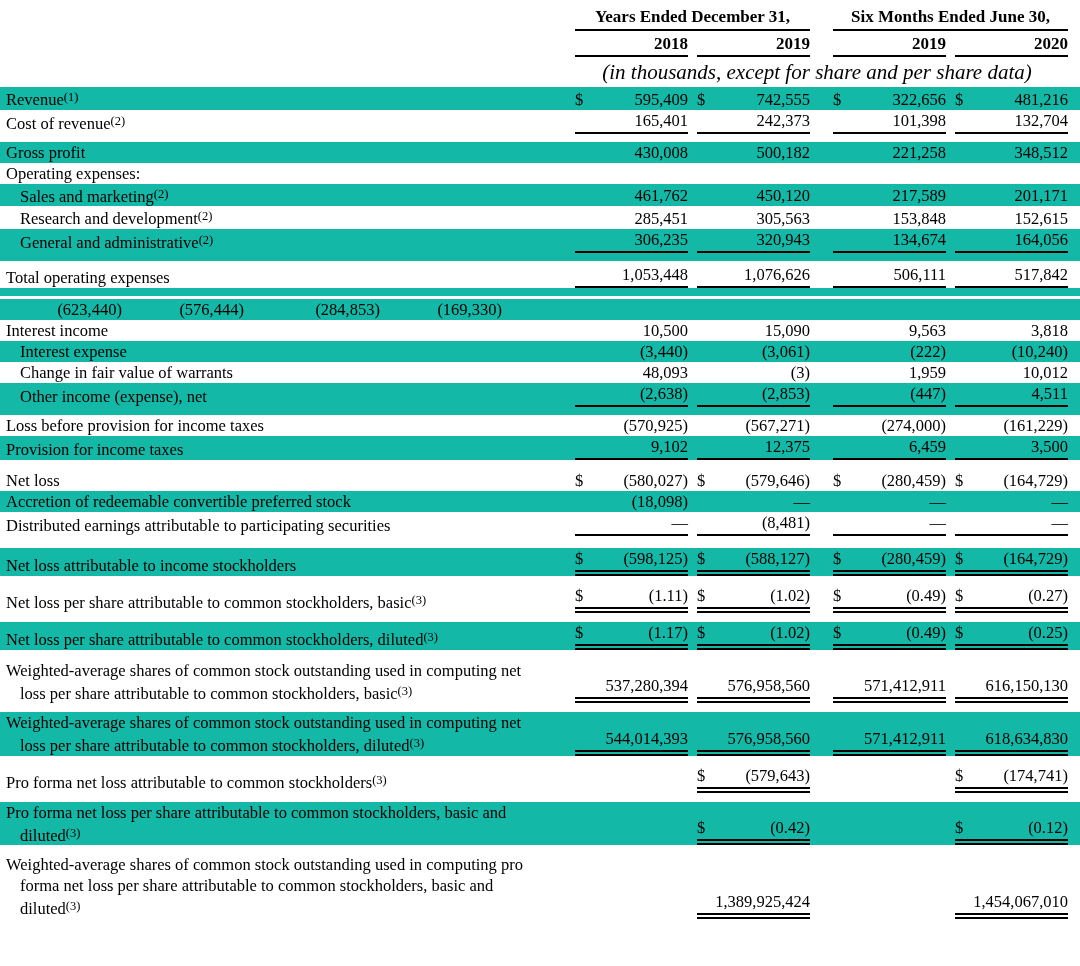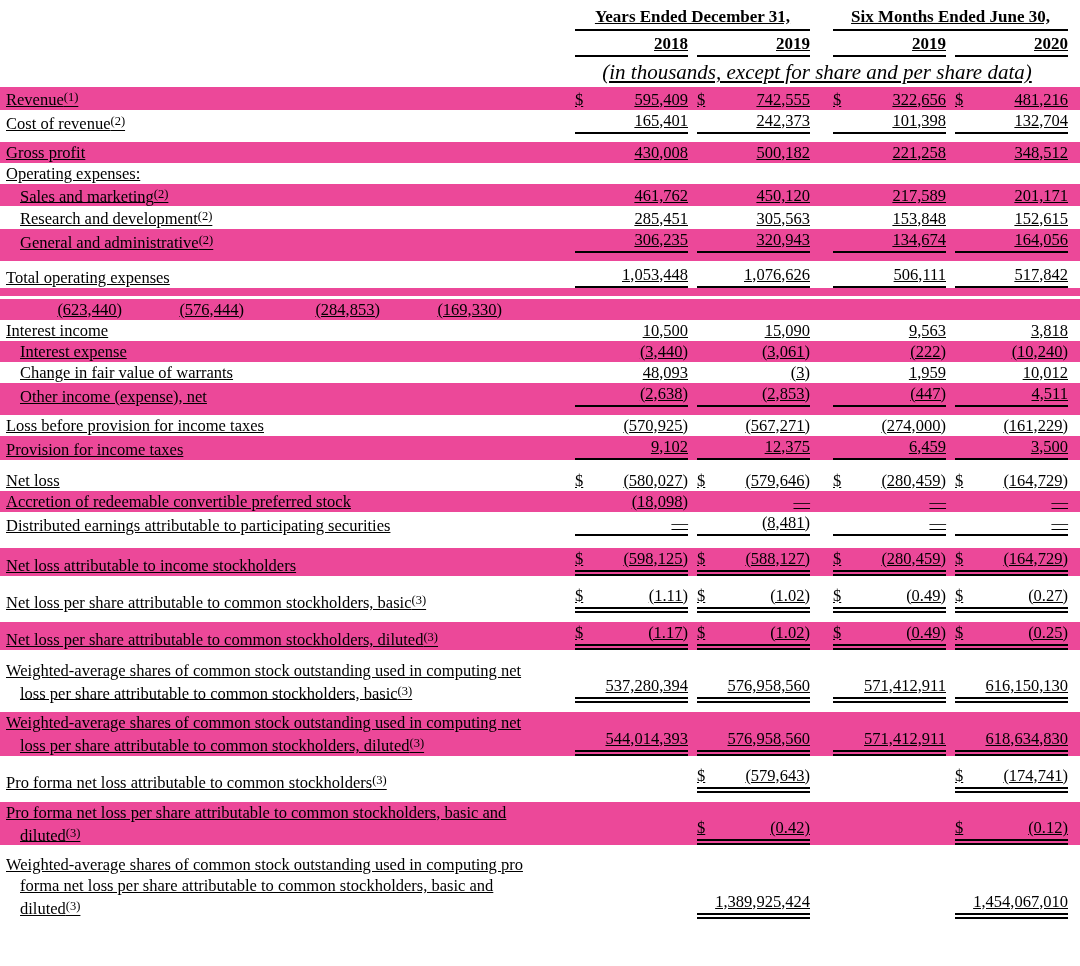--- a/index.html
+++ b/index.html
@@ -2,34 +2,34 @@
 <html><head>
 <meta charset="utf-8">
 <title>Screenshot</title>
 <style>
   html,body{margin:0;padding:0;background:#ffffff;}
   .page{
     width:1080px;height:966px;position:relative;overflow:hidden;
     background:#fff;color:#000;
     font-family:"Liberation Serif","DejaVu Serif",serif;
     font-size:16.5px;line-height:21px;
-    padding-top:6px;box-sizing:border-box;text-decoration:underline;
+    padding-top:6px;box-sizing:border-box;
   }
   
   .hrow{display:flex;align-items:flex-end;padding-right:12px;font-weight:bold;font-size:17px;}
   .hlbl{flex:1 1 auto;min-width:0;}
   .hgrp{width:235px;margin-left:9px;text-align:center;border-bottom:2.5px solid #000;padding-bottom:2px;white-space:nowrap;}
   .hgrp.g2{margin-left:23px;}
   .hyr{width:113px;margin-left:9px;text-align:right;border-bottom:2.5px solid #000;padding-bottom:1px;margin-top:2px;}
   .hyr.grp{margin-left:23px;}
   .hnote-row{display:flex;padding-right:12px;margin-top:5px;margin-bottom:4px;}
   .hnote{margin-left:auto;width:502px;text-align:center;font-style:italic;font-size:21px;white-space:nowrap;}
   
   .row{display:flex;align-items:flex-end;padding-right:12px;min-height:21px;}
-  .shade{background:#ec4899;}
+  .shade{background:#14b8a6;}
   .sp{width:100%;}
   .lbl{flex:1 1 auto;min-width:0;}
   .line{padding-left:6px;white-space:nowrap;}
   .fn{font-size:12.5px;vertical-align:3.5px;letter-spacing:0;}
   .vc{width:113px;margin-left:9px;display:flex;justify-content:space-between;align-items:flex-end;flex:0 0 auto;white-space:nowrap;}
   .vc.grp{margin-left:23px;}
   .vc.u1{border-bottom:2px solid #000;padding-bottom:1px;}
   .vc.u2{border-bottom:6px double #000;padding-bottom:1px;}
   .ds{text-align:left;}
   .nv{text-align:right;}

